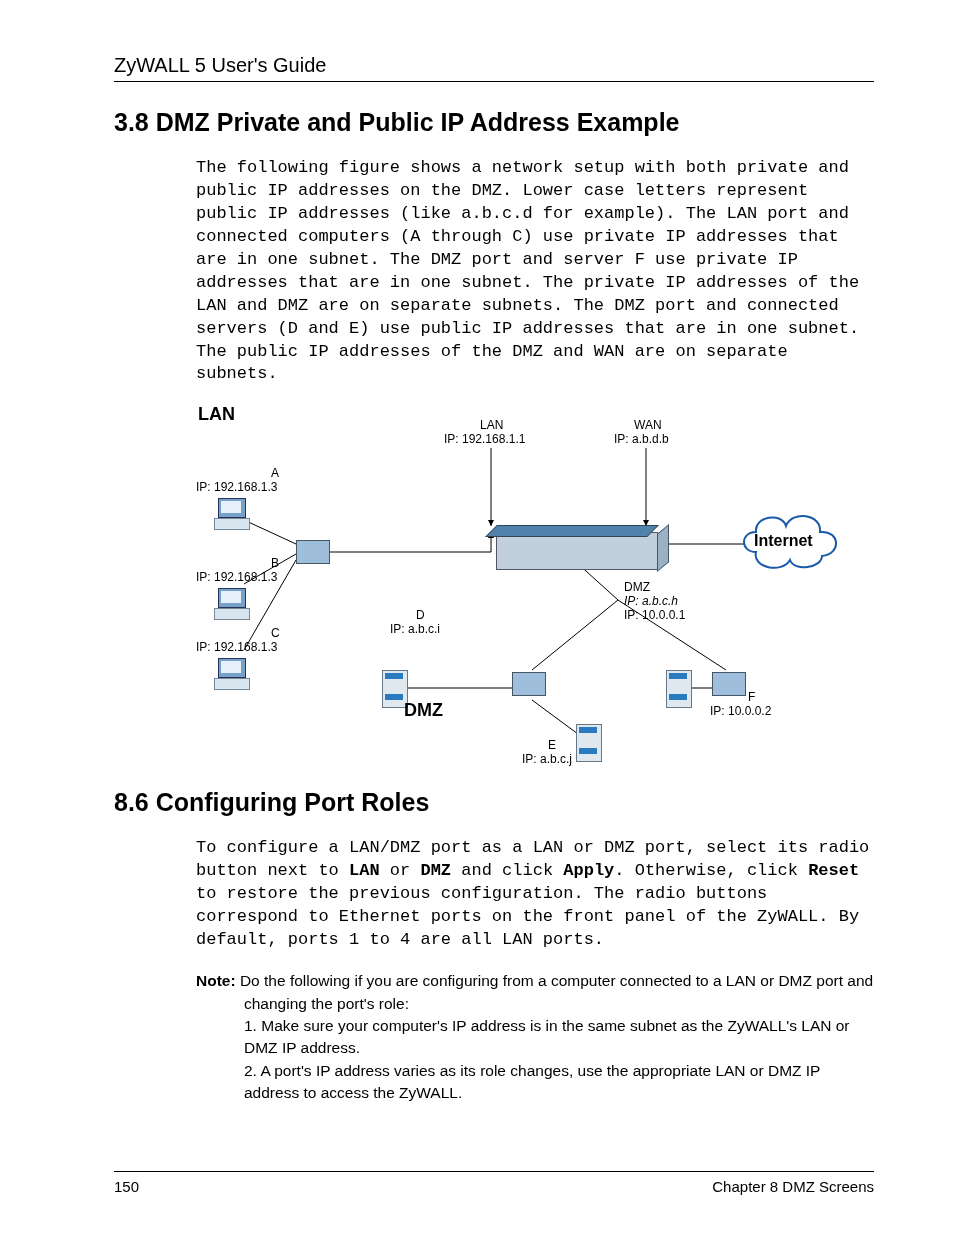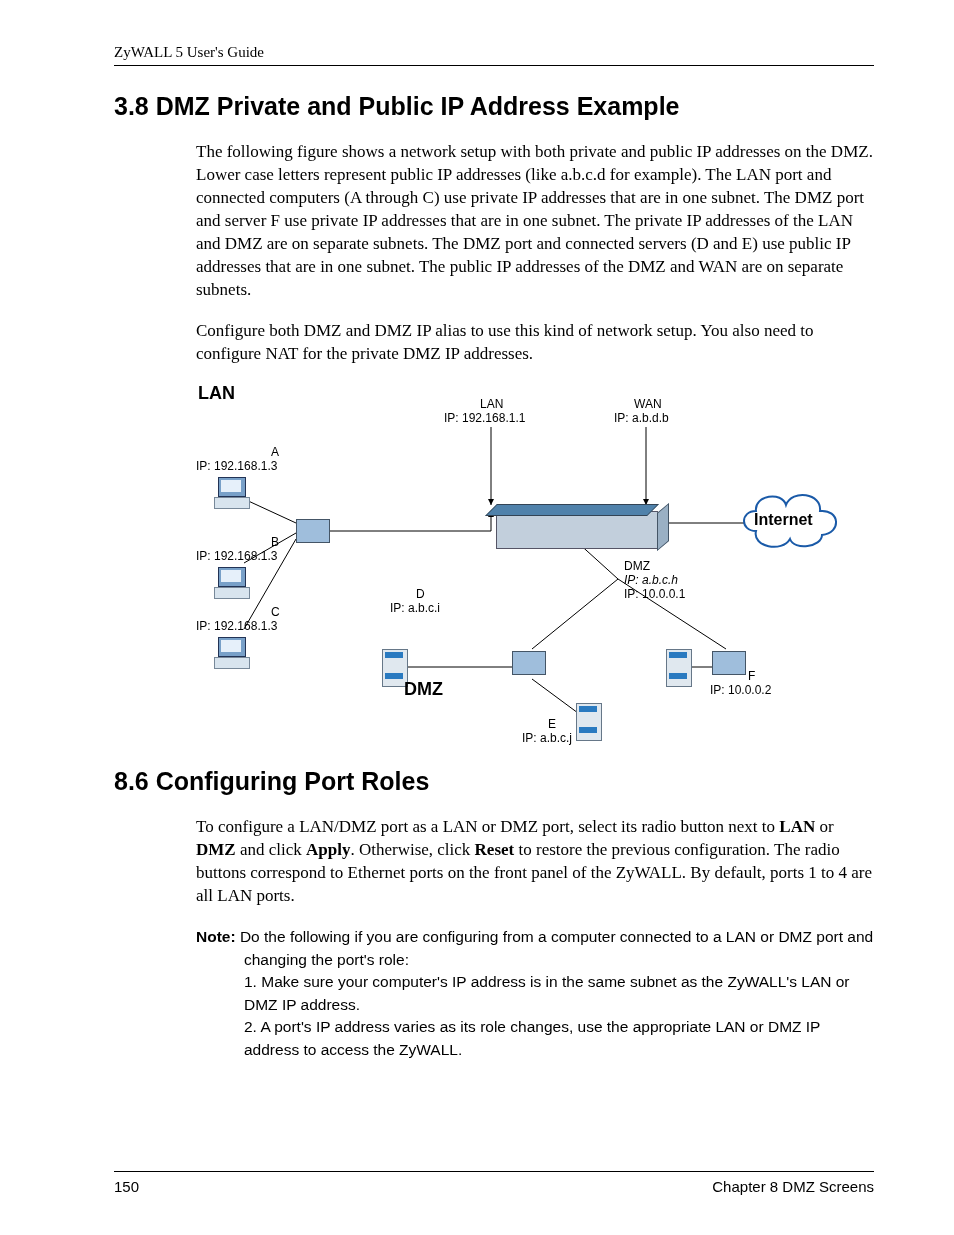--- a/index.html
+++ b/index.html
@@ -11,42 +11,44 @@
     width: 954px;
     min-height: 1235px;
   }
   .page {
     padding: 44px 80px 20px 114px;
     box-sizing: border-box;
     height: 1235px;
     position: relative;
   }
   .hdr {
-    font-family: Liberation Serif, serif;
-    font-size: 15px;
+    font-family: Liberation Sans, sans-serif;
+    font-size: 20px;
     color: #000;
+    margin-top: 10px;
   }
   hr.rule {
     border: none;
     border-top: 1.5px solid #000;
     margin: 4px 0 14px 0;
   }
   h2.sec {
     font-family: Arial, Helvetica, sans-serif;
     font-weight: bold;
     font-size: 25px;
     margin: 26px 0 20px 0;
   }
   .body-block {
     margin-left: 82px;
     margin-right: 0;
   }
   p.body {
     margin: 0 0 18px 0;
     line-height: 1.35;
+    font-family: Liberation Mono, monospace;
   }
   .fig-cap {
     font-family: Arial, Helvetica, sans-serif;
     font-size: 15px;
     margin: 4px 0 4px 0;
   }
   .fig-cap b { font-weight: bold; }
   .diagram {
     position: relative;
     width: 640px;
@@ -105,21 +107,20 @@
 <body>
 
 <div class="page">
   <div class="hdr">ZyWALL 5 User's Guide</div>
   <hr class="rule">
 
   <h2 class="sec">3.8  DMZ Private and Public IP Address Example</h2>
 
   <div class="body-block">
     <p class="body">The following figure shows a network setup with both private and public IP addresses on the DMZ.  Lower case letters represent public IP addresses (like a.b.c.d for example). The LAN port and connected computers (A through C) use private IP addresses that are in one subnet. The DMZ port and server F use private IP addresses that are in one subnet.  The private IP addresses of the LAN and DMZ are on separate subnets. The DMZ port and connected servers (D and E) use public IP addresses that are in one subnet. The public IP addresses of the DMZ and WAN are on separate subnets.</p>
-    <p class="body">Configure both DMZ and DMZ IP alias to use this kind of network setup. You also need to configure NAT for the private DMZ IP addresses.</p>
 
 
     <div class="diagram">
       <svg width="640" height="368" style="position:absolute;left:0;top:0">
         <defs>
           <marker id="ah" markerWidth="8" markerHeight="8" refX="6" refY="3" orient="auto">
             <path d="M0,0 L6,3 L0,6 Z" fill="#000"></path>
           </marker>
         </defs>
 

